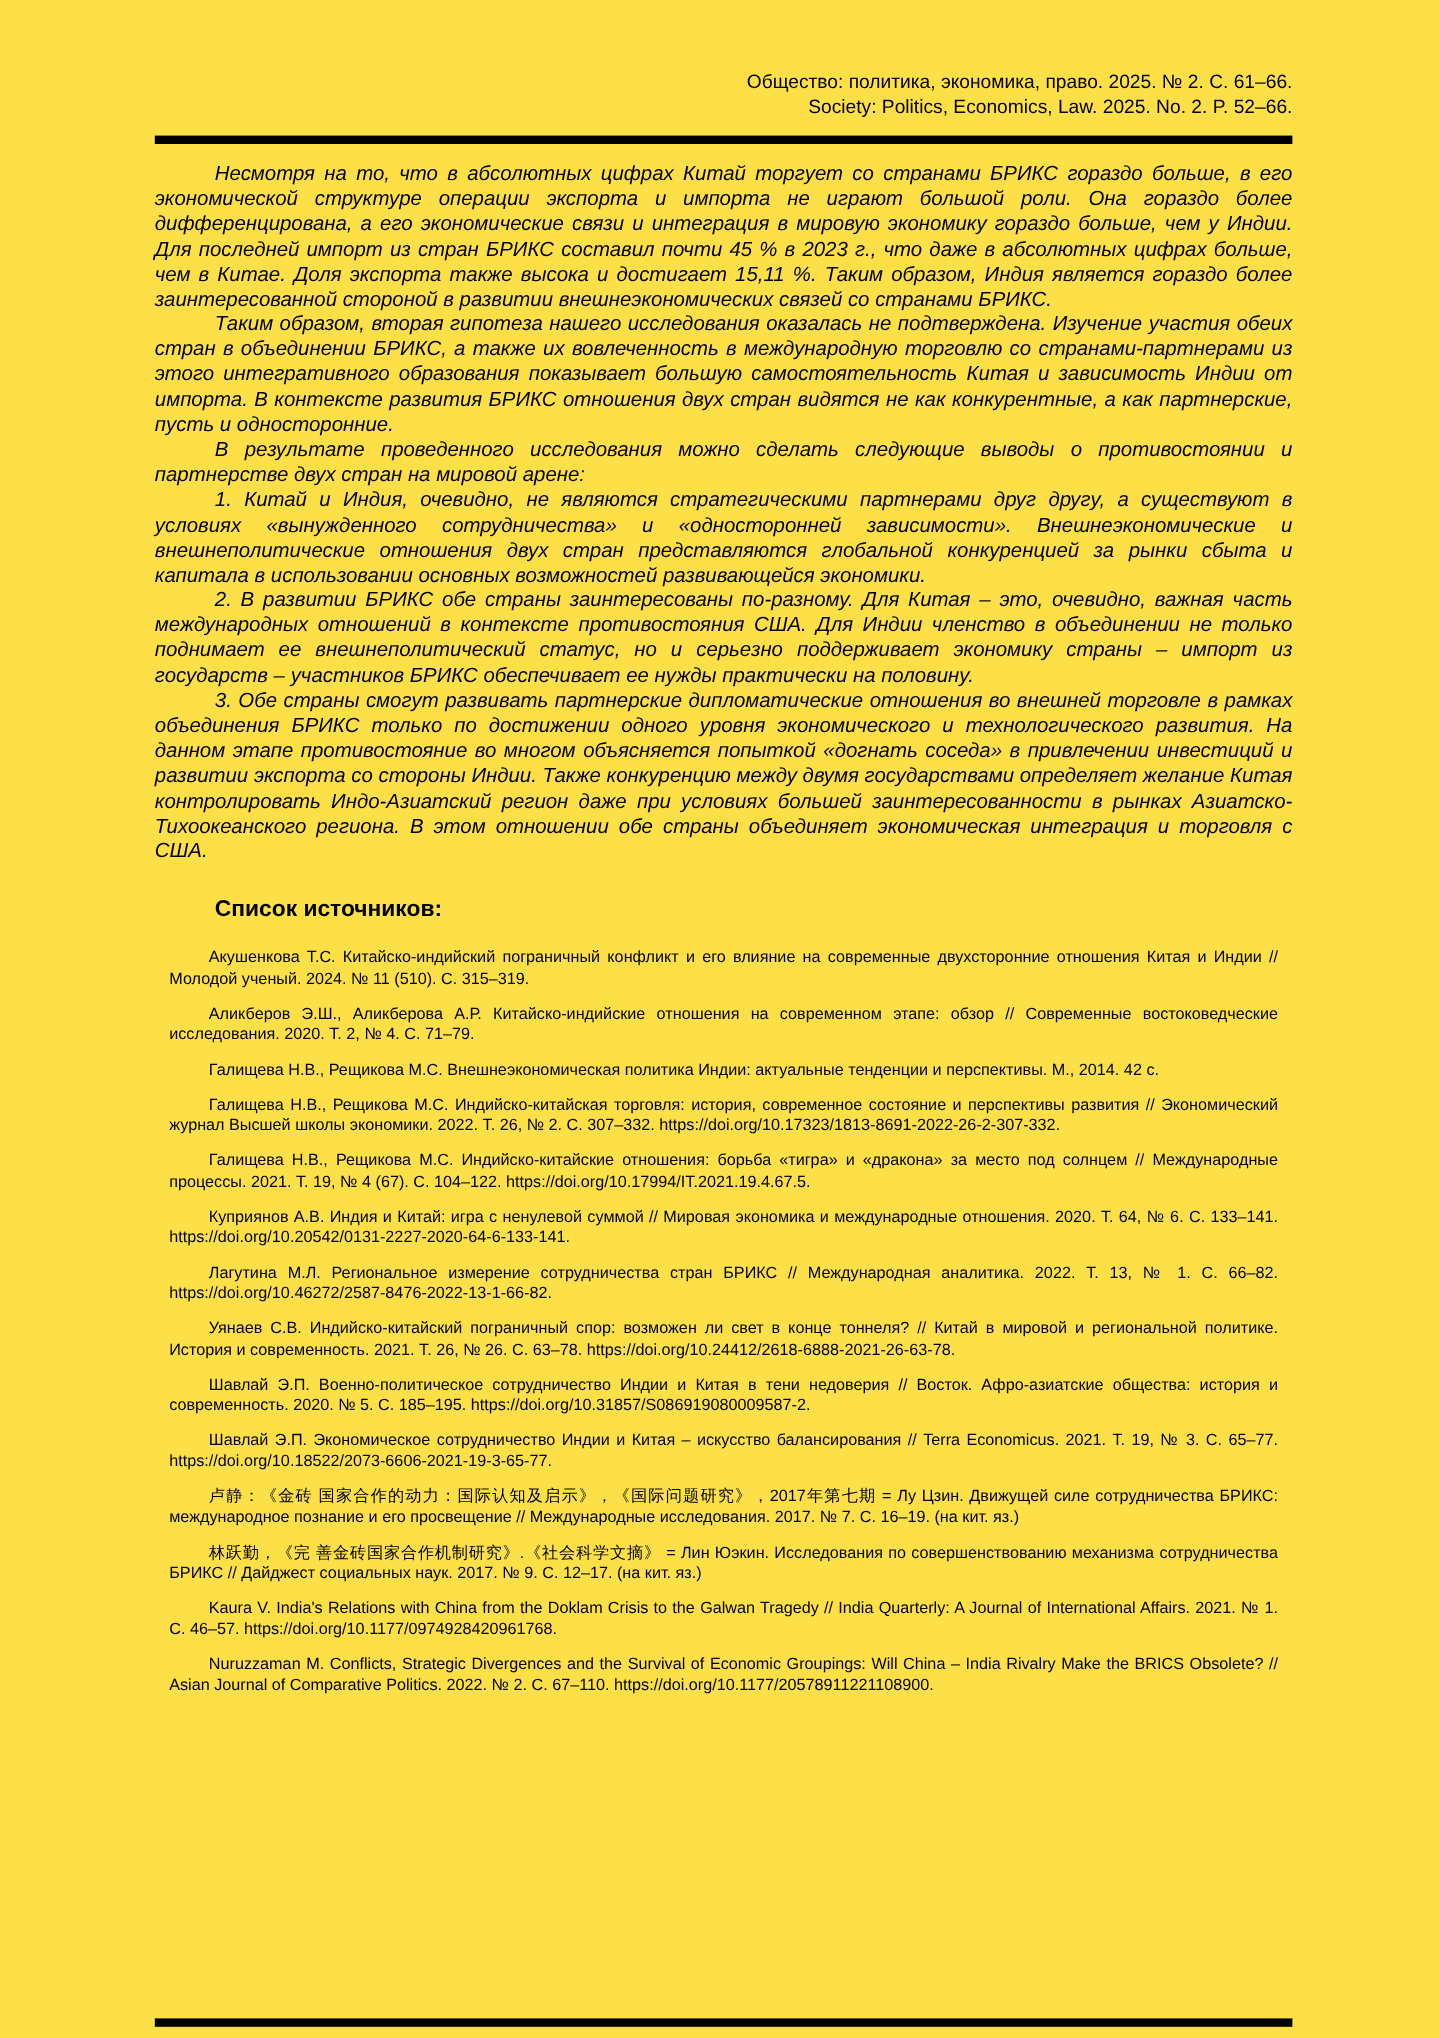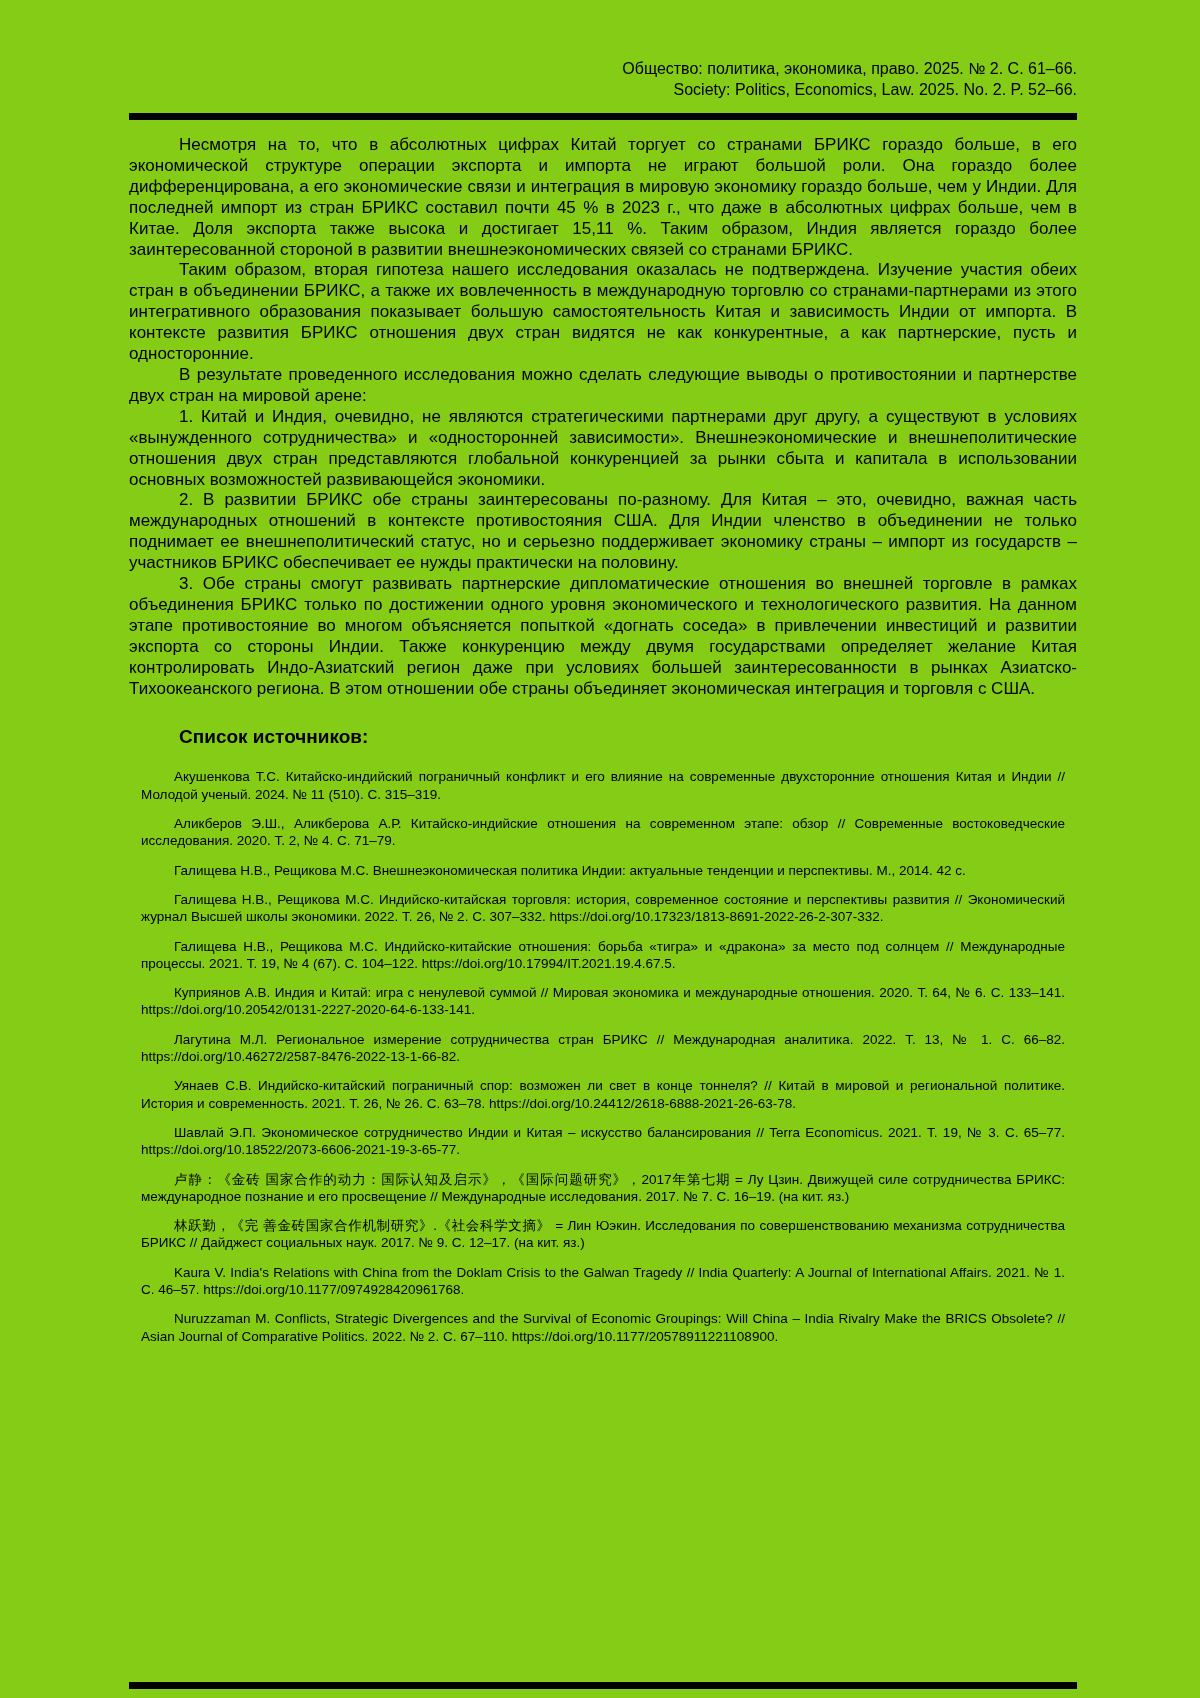--- a/index.html
+++ b/index.html
@@ -4,21 +4,21 @@
 <style>
   * { box-sizing: border-box; }
   html, body { margin: 0; padding: 0; }
   body { background: #ffffff; }
 
   .page {
     position: relative;
     width: 1200px;
     height: 1698px;
     margin: 0 auto;
-    background: #84cc16;
+    background: #fde047;
     color: #000000;
     font-family: "Liberation Sans", sans-serif;
     overflow: hidden;
   }
 
   .inner {
     padding: 58px 123px 0 129px;
   }
 
   .page-header {
@@ -38,20 +38,21 @@
     right: 123px;
     bottom: 9px;
   }
 
   .body-text {
     margin-top: 15px;
     font-size: 17px;
     line-height: 20.9px;
     text-align: justify;
     hyphens: auto;
+    font-style: italic;
   }
   .body-text p {
     margin: 0;
     text-indent: 50px;
   }
 
   .sources-heading {
     margin: 27px 0 20px 0;
     font-size: 19px;
     font-weight: bold;
@@ -96,20 +97,21 @@
 
     <section class="references">
       <p>Акушенкова Т.С. Китайско-индийский пограничный конфликт и его влияние на современные двухсторонние отношения Китая и Индии // Молодой ученый. 2024. № 11 (510). С. 315–319.</p>
       <p>Аликберов Э.Ш., Аликберова А.Р. Китайско-индийские отношения на современном этапе: обзор // Современные востоковедческие исследования. 2020. Т. 2, № 4. С. 71–79.</p>
       <p>Галищева Н.В., Рещикова М.С. Внешнеэкономическая политика Индии: актуальные тенденции и перспективы. М., 2014. 42 с.</p>
       <p>Галищева Н.В., Рещикова М.С. Индийско-китайская торговля: история, современное состояние и перспективы развития // Экономический журнал Высшей школы экономики. 2022. Т. 26, № 2. С. 307–332. https://doi.org/10.17323/1813-8691-2022-26-2-307-332.</p>
       <p>Галищева Н.В., Рещикова М.С. Индийско-китайские отношения: борьба «тигра» и «дракона» за место под солнцем // Международные процессы. 2021. Т. 19, № 4 (67). С. 104–122. https://doi.org/10.17994/IT.2021.19.4.67.5.</p>
       <p>Куприянов А.В. Индия и Китай: игра с ненулевой суммой // Мировая экономика и международные отношения. 2020. Т. 64, № 6. С. 133–141. https://doi.org/10.20542/0131-2227-2020-64-6-133-141.</p>
       <p>Лагутина М.Л. Региональное измерение сотрудничества стран БРИКС // Международная аналитика. 2022. Т. 13, № 1. С. 66–82. https://doi.org/10.46272/2587-8476-2022-13-1-66-82.</p>
       <p>Уянаев С.В. Индийско-китайский пограничный спор: возможен ли свет в конце тоннеля? // Китай в мировой и региональной политике. История и современность. 2021. Т. 26, № 26. С. 63–78. https://doi.org/10.24412/2618-6888-2021-26-63-78.</p>
+      <p>Шавлай Э.П. Военно-политическое сотрудничество Индии и Китая в тени недоверия // Восток. Афро-азиатские общества: история и современность. 2020. № 5. С. 185–195. https://doi.org/10.31857/S086919080009587-2.</p>
       <p>Шавлай Э.П. Экономическое сотрудничество Индии и Китая – искусство балансирования // Terra Economicus. 2021. Т. 19, № 3. С. 65–77. https://doi.org/10.18522/2073-6606-2021-19-3-65-77.</p>
       <p>卢静：《金砖 国家合作的动力：国际认知及启示》，《国际问题研究》，2017年第七期 = Лу Цзин. Движущей силе сотрудничества БРИКС: международное познание и его просвещение // Международные исследования. 2017. № 7. С. 16–19. (на кит. яз.)</p>
       <p>林跃勤，《完 善金砖国家合作机制研究》.《社会科学文摘》 = Лин Юэкин. Исследования по совершенствованию механизма сотрудничества БРИКС // Дайджест социальных наук. 2017. № 9. С. 12–17. (на кит. яз.)</p>
       <p>Kaura V. India's Relations with China from the Doklam Crisis to the Galwan Tragedy // India Quarterly: A Journal of International Affairs. 2021. № 1. C. 46–57. https://doi.org/10.1177/0974928420961768.</p>
       <p>Nuruzzaman M. Conflicts, Strategic Divergences and the Survival of Economic Groupings: Will China – India Rivalry Make the BRICS Obsolete? // Asian Journal of Comparative Politics. 2022. № 2. С. 67–110. https://doi.org/10.1177/20578911221108900.</p>
     </section>
 
   </div>
 
   <div class="rule bottom-rule"></div>

